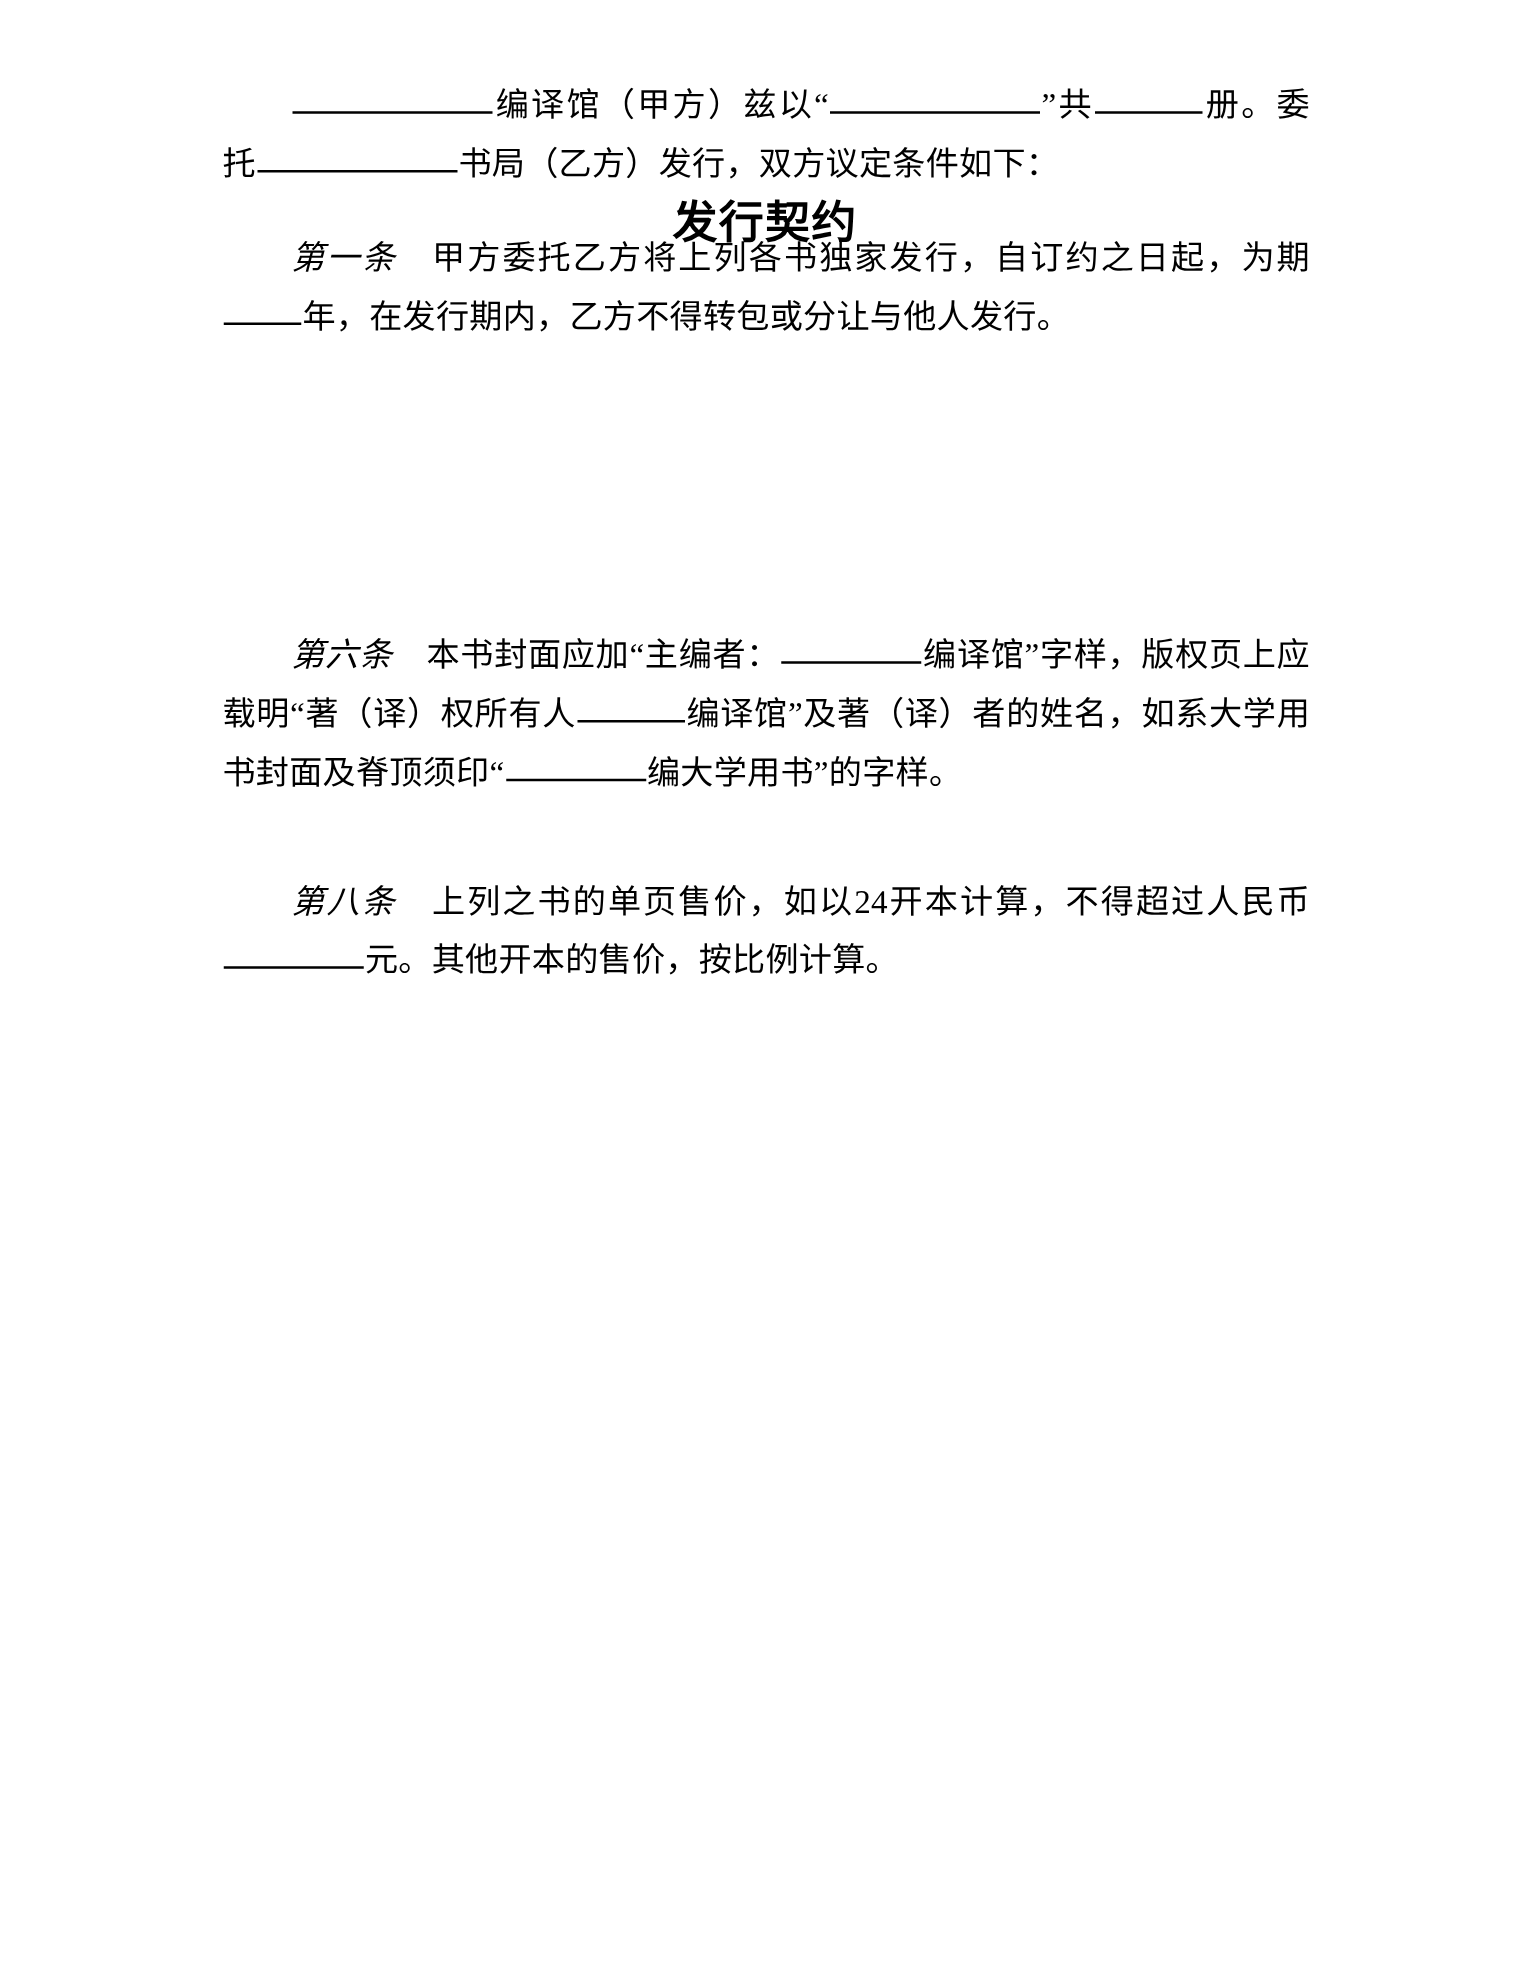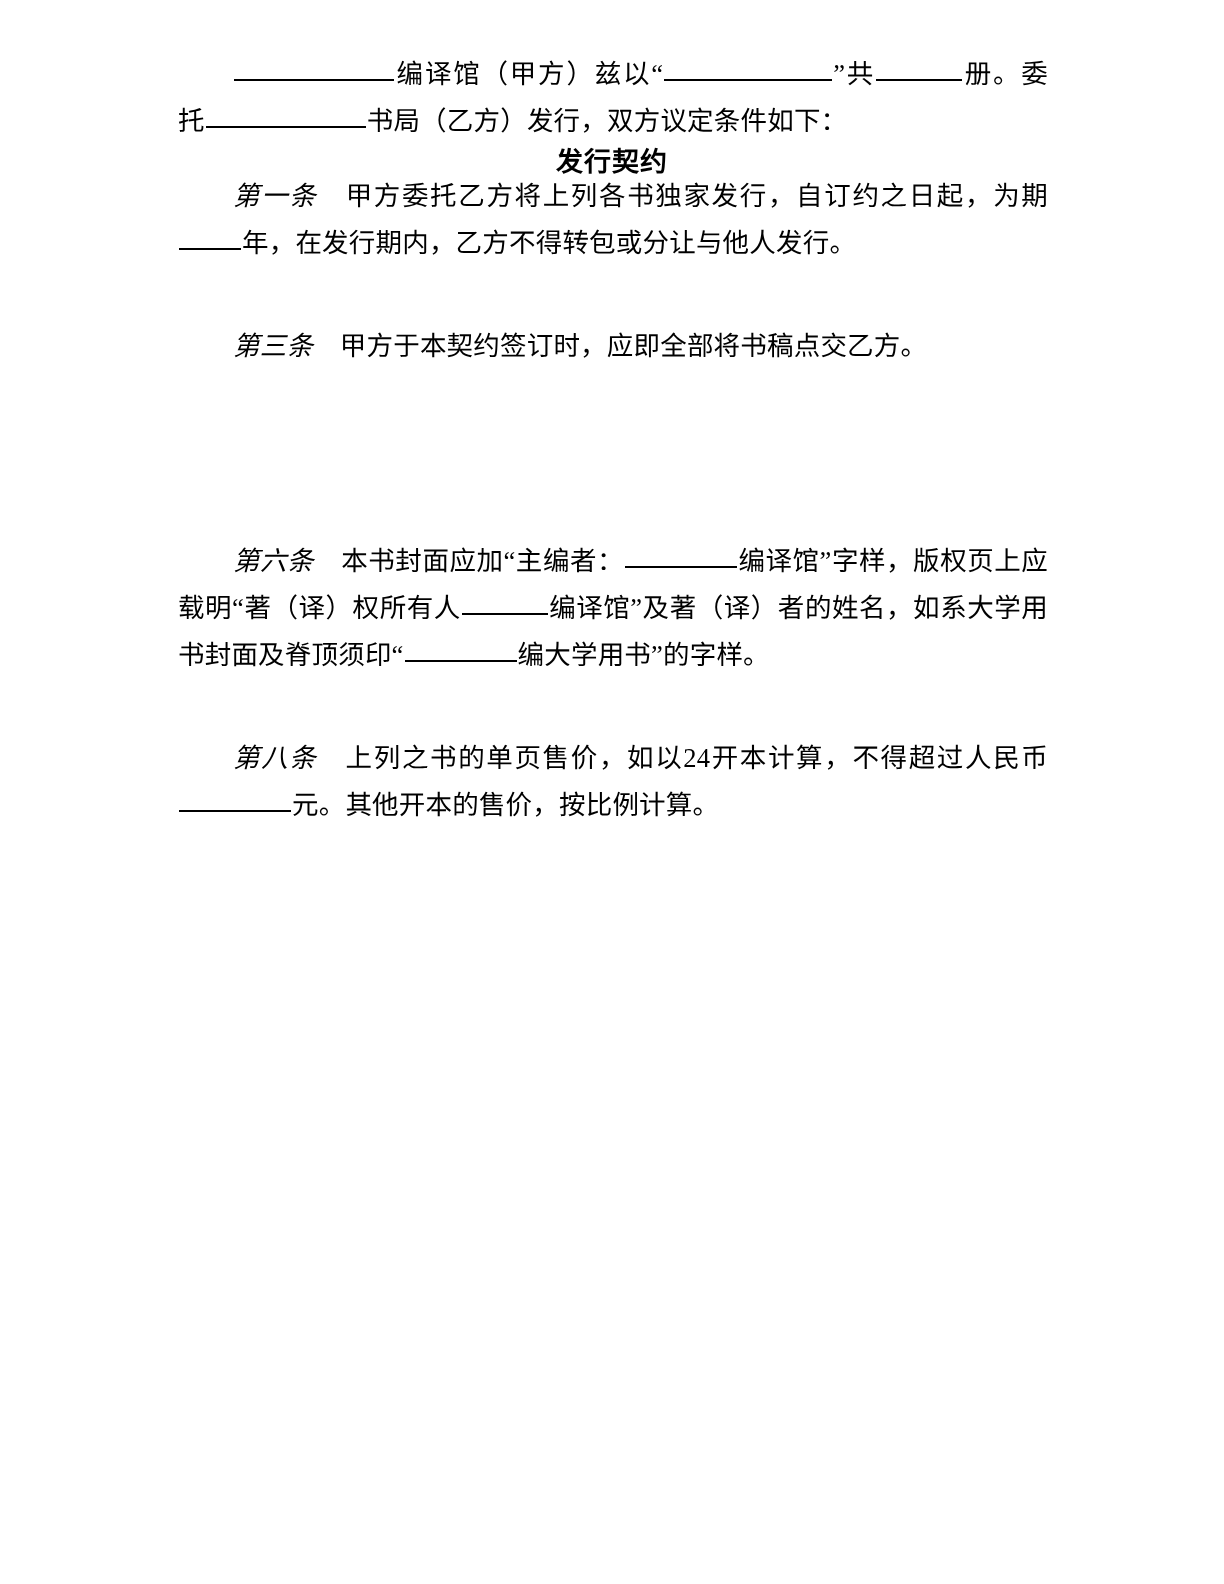--- a/index.html
+++ b/index.html
@@ -24,24 +24,24 @@
   }
   .doc-body {
     position: absolute;
     left: 178px;
     top: 0;
     width: 870px;
   }
   .doc-title {
     text-align: center;
     font-weight: bold;
-    font-size: 27px;
+    font-size: 36px;
     line-height: 1.2;
     letter-spacing: 1px;
-    margin: 8px;
+    margin: 18px;
     padding-top: 138px;
     padding-bottom: 0;
     font-family: "Liberation Sans", "DejaVu Sans", sans-serif;
   }
   .para {
     font-size: 26.5px;
     line-height: 47px;
     text-align: justify;
     text-justify: inter-ideograph;
     margin: 0;
@@ -78,21 +78,20 @@
     <div class="gap-intro"></div>
 
     <p class="para indent" id="intro-para"><span class="blank b-xxl"></span><span>编译馆（甲方）兹以“</span><span class="blank b-xxxl"></span><span>”共</span><span class="blank b-md"></span><span>册。委托</span><span class="blank b-xxl"></span><span>书局（乙方）发行，双方议定条件如下：</span></p>
 
     <div class="gap-clause"></div>
     <p class="para indent" id="clause-0"><span class="nowrap">第一条 </span><span>甲方委托乙方将上列各书独家发行，自订约之日起，为期</span><span class="blank b-sm"></span><span>年，在发行期内，乙方不得转包或分让与他人发行。</span></p>
 
     <div class="gap-clause"></div>
 
     <div class="gap-clause"></div>
-    <p class="para indent" id="clause-2"><span class="nowrap">第三条 </span><span>甲方于本契约签订时，应即全部将书稿点交乙方。</span></p>
 
     <div class="gap-clause"></div>
 
     <div class="gap-clause-wide"></div>
 
     <div class="gap-clause"></div>
     <p class="para indent" id="clause-5"><span class="nowrap">第六条 </span><span>本书封面应加“主编者：</span><span class="blank b-lg"></span><span>编译馆”字样，版权页上应载明“著（译）权所有人</span><span class="blank b-md"></span><span>编译馆”及著（译）者的姓名，如系大学用书封面及脊顶须印“</span><span class="blank b-lg"></span><span>编大学用书”的字样。</span></p>
 
     <div class="gap-clause"></div>
 

